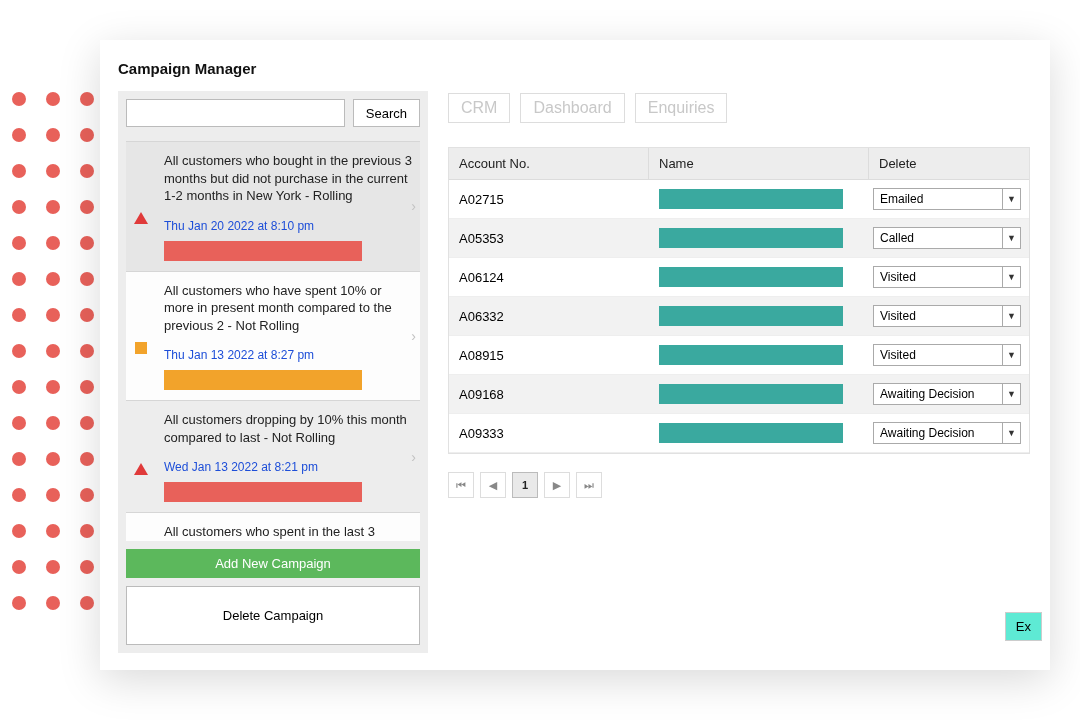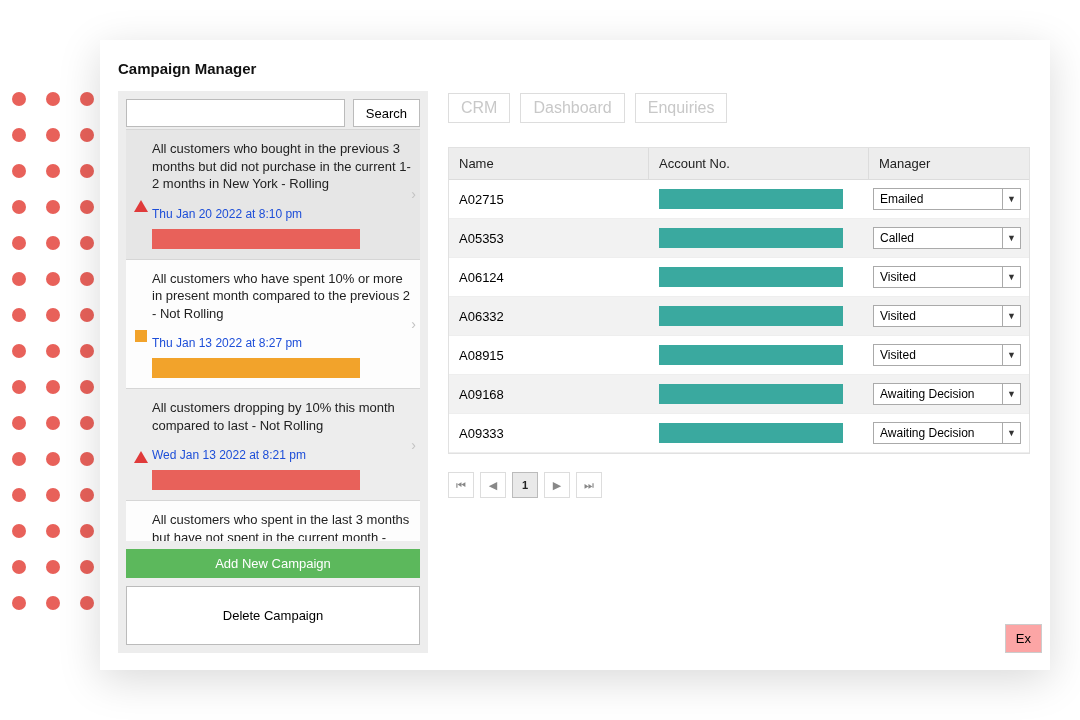--- a/index.html
+++ b/index.html
@@ -53,21 +53,21 @@
     width: 310px;
     background: #ededed;
     padding: 8px;
     display: flex;
     flex-direction: column;
     position: relative;
   }
   .search-row {
     display: flex;
     gap: 8px;
-    margin-bottom: 2px;
+    margin-bottom: 14px;
   }
   .search-input {
     flex: 1;
     height: 28px;
     border: 1px solid #bbb;
     background: #fff;
   }
   .search-btn {
     height: 28px;
     padding: 0 12px;
@@ -78,21 +78,21 @@
   }
   .camp-list {
     flex: 1;
     overflow: hidden;
   }
   .camp-item {
     border-top: 1px solid #d6d6d6;
     border-bottom: 1px solid #d6d6d6;
     padding: 10px 8px 10px 6px;
     display: flex;
-    gap: 2px;
+    gap: 14px;
     position: relative;
     margin-bottom: -1px;
   }
   .camp-item.sel { background: #e6e6e6; }
   .camp-item.alt { background: #fdfdfd; }
   .camp-icon {
     width: 18px;
     display: flex;
     align-items: center;
     justify-content: center;
@@ -246,22 +246,22 @@
   }
   .pager-btn.cur {
     background: #e9e9e9;
     border: 1px solid #bbb;
     color: #222;
     font-weight: 600;
   }
   .export-btn {
     position: absolute;
     right: -10px;
-    bottom: 0;
-    background: #fca5a5;
+    bottom: 12px;
+    background: #5eead4;
     border: 1px solid #ccc;
     padding: 6px 10px;
     font-size: 13px;
   }
 </style>
 </head>
 <body>
 
 <div class="dots">
   <div></div>
@@ -395,23 +395,23 @@
     <div class="right">
 
       <div class="tab-row">
         <div class="tab">CRM</div>
         <div class="tab">Dashboard</div>
         <div class="tab">Enquiries</div>
       </div>
 
       <div class="grid">
         <div class="grid-head">
+          <div>Account No.</div>
           <div>Name</div>
-          <div>Account No.</div>
-          <div>Manager</div>
+          <div>Delete</div>
         </div>
 
         <div class="grid-row">
           <div class="cell-acc">A02715</div>
           <div class="cell-name">
               <div class="name-bar"></div>
             </div>
           <div class="cell-status">
             <div class="status-select">
               <div class="val">Emailed</div>

